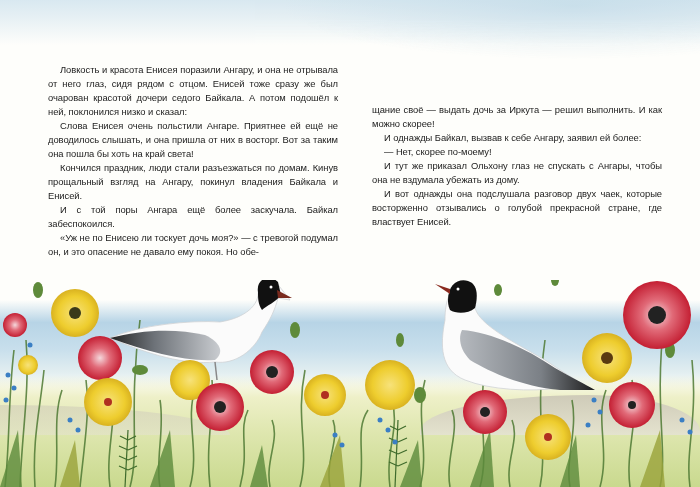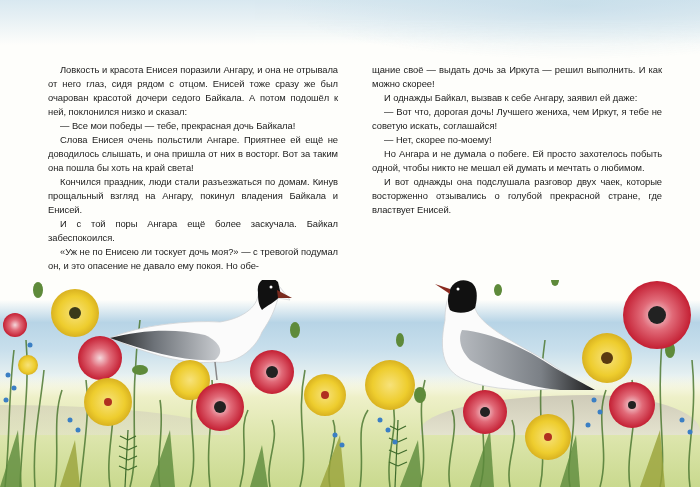--- a/index.html
+++ b/index.html
@@ -19,21 +19,21 @@
     background: radial-gradient(ellipse at 70% 10%, rgba(170,205,225,.55), rgba(253,253,248,0) 70%);
   }
 
   .page { position: absolute; top: 63px; width: 290px; }
   .page.left { left: 48px; }
   .page.right { left: 372px; }
   .page p {
     font-size: 9.4px; line-height: 14px; color: #222; text-align: justify;
     text-indent: 12px; letter-spacing: -0.05px;
   }
-  .page p.noindent { text-indent: 0; }
+  .page p.noindent { text-indent: 0; margin-top: 40px; }
 
   
   .illustration { position: absolute; left: 0; top: 280px; width: 700px; height: 207px; }
   .water {
     position: absolute; left: 0; top: 20px; width: 700px; height: 90px;
     background: linear-gradient(180deg, rgba(171,205,226,0) 0%, #b7d4e6 25%, #c8dfec 55%, #e2eef0 80%, rgba(240,244,230,0) 100%);
   }
   .meadow {
     position: absolute; left: 0; top: 95px; width: 700px; height: 112px;
     background: linear-gradient(180deg, rgba(236,240,200,0) 0%, #eef0c8 20%, #dfe7b0 50%, #c9d98e 100%);
@@ -48,33 +48,31 @@
   .svg-layer { position: absolute; left: 0; top: 0; width: 700px; height: 207px; }
 </style>
 </head>
 <body>
 
 <div class="spread">
   <div class="sky-top"></div>
 
   <div class="page left">
     <p>Ловкость и красота Енисея поразили Ангару, и она не отрывала от него глаз, сидя рядом с отцом. Енисей тоже сразу же был очарован красотой дочери седого Байкала. А потом подошёл к ней, поклонился низко и сказал:</p>
-    <p>— Все мои победы — тебе, прекрасная дочь Байкала!</p>
     <p>Слова Енисея очень польстили Ангаре. Приятнее ей ещё не доводилось слышать, и она пришла от них в восторг. Вот за таким она пошла бы хоть на край света!</p>
     <p>Кончился праздник, люди стали разъезжаться по домам. Кинув прощальный взгляд на Ангару, покинул владения Байкала и Енисей.</p>
     <p>И с той поры Ангара ещё более заскучала. Байкал забеспокоился.</p>
     <p>«Уж не по Енисею ли тоскует дочь моя?» — с тревогой подумал он, и это опасение не давало ему покоя. Но обе-</p>
   </div>
 
   <div class="page right">
     <p class="noindent">щание своё — выдать дочь за Иркута — решил выполнить. И как можно скорее!</p>
-    <p>И однажды Байкал, вызвав к себе Ангару, заявил ей даже:</p>
-    <p>— Вот что, дорогая дочь! Лучшего жениха, чем Иркут, я тебе не советую искать, соглашайся!</p>
+    <p>И однажды Байкал, вызвав к себе Ангару, заявил ей более:</p>
     <p>— Нет, скорее по-моему!</p>
-    <p>Но Ангара и не думала о побеге. Ей просто захотелось побыть одной, чтобы никто не мешал ей думать и мечтать о любимом.</p>
+    <p>И тут же приказал Ольхону глаз не спускать с Ангары, чтобы она не вздумала убежать из дому.</p>
     <p>И вот однажды она подслушала разговор двух чаек, которые восторженно отзывались о голубой прекрасной стране, где властвует Енисей.</p>
   </div>
 
   <div class="illustration">
     <div class="water"></div>
     <div class="meadow"></div>
     <div class="rock"></div>
     <div class="rock l"></div>
 
     <svg class="svg-layer" viewBox="0 0 700 207">

